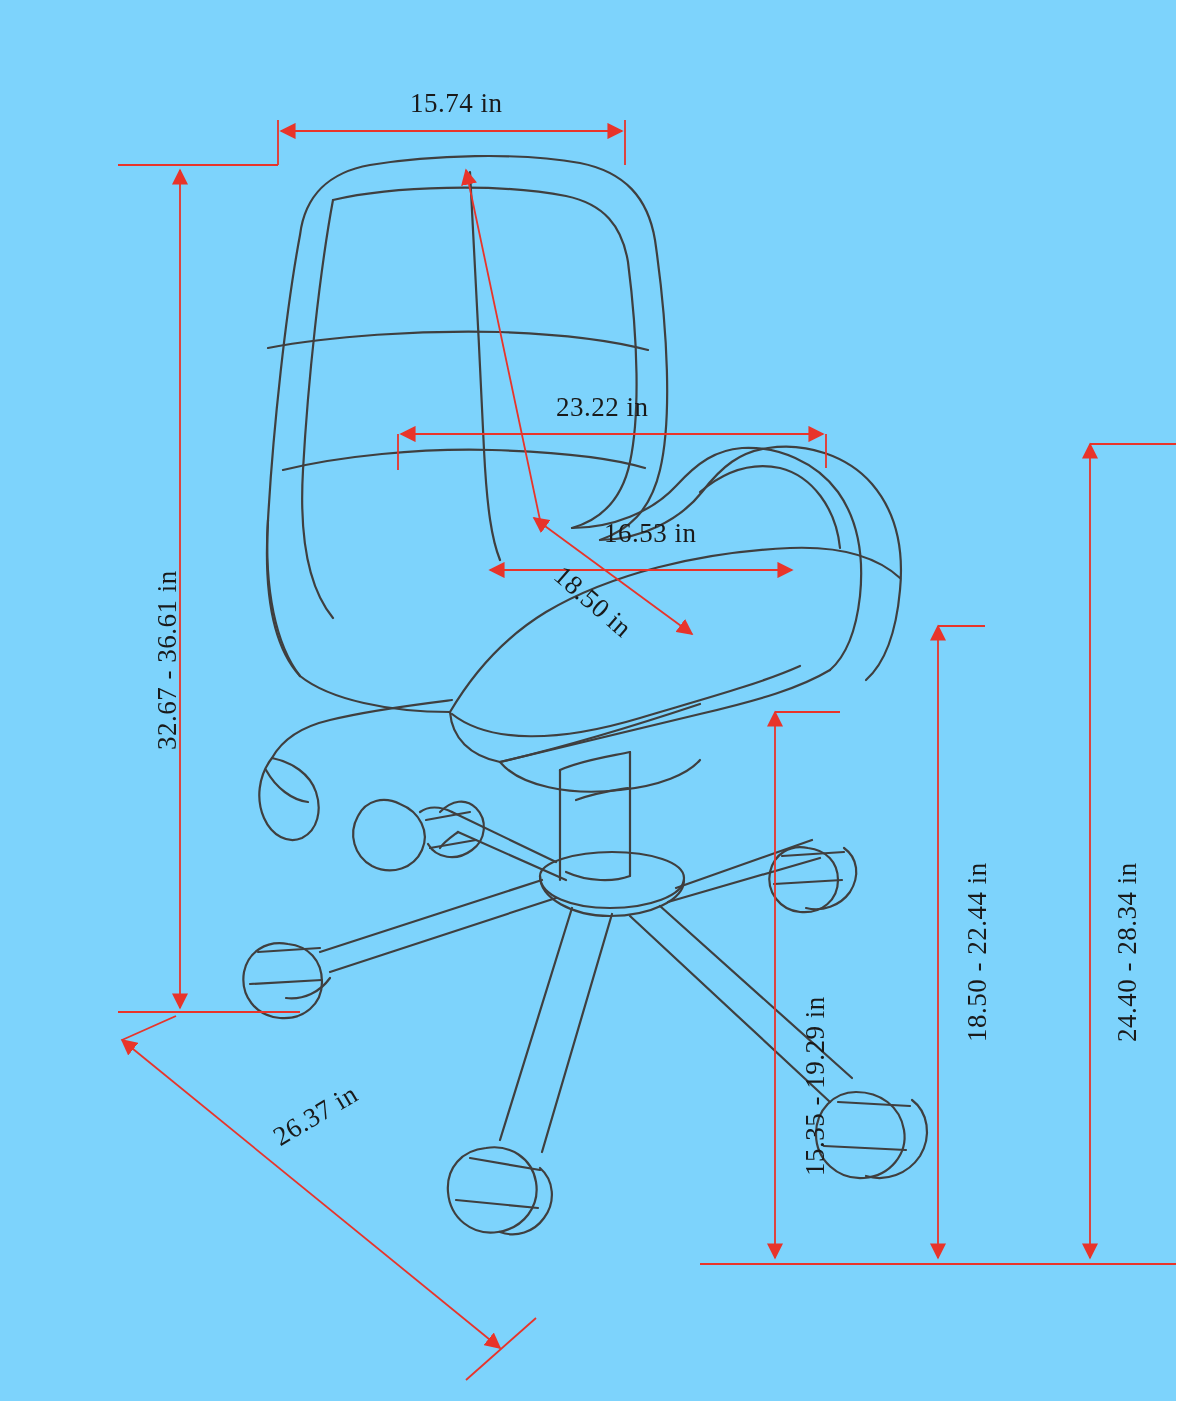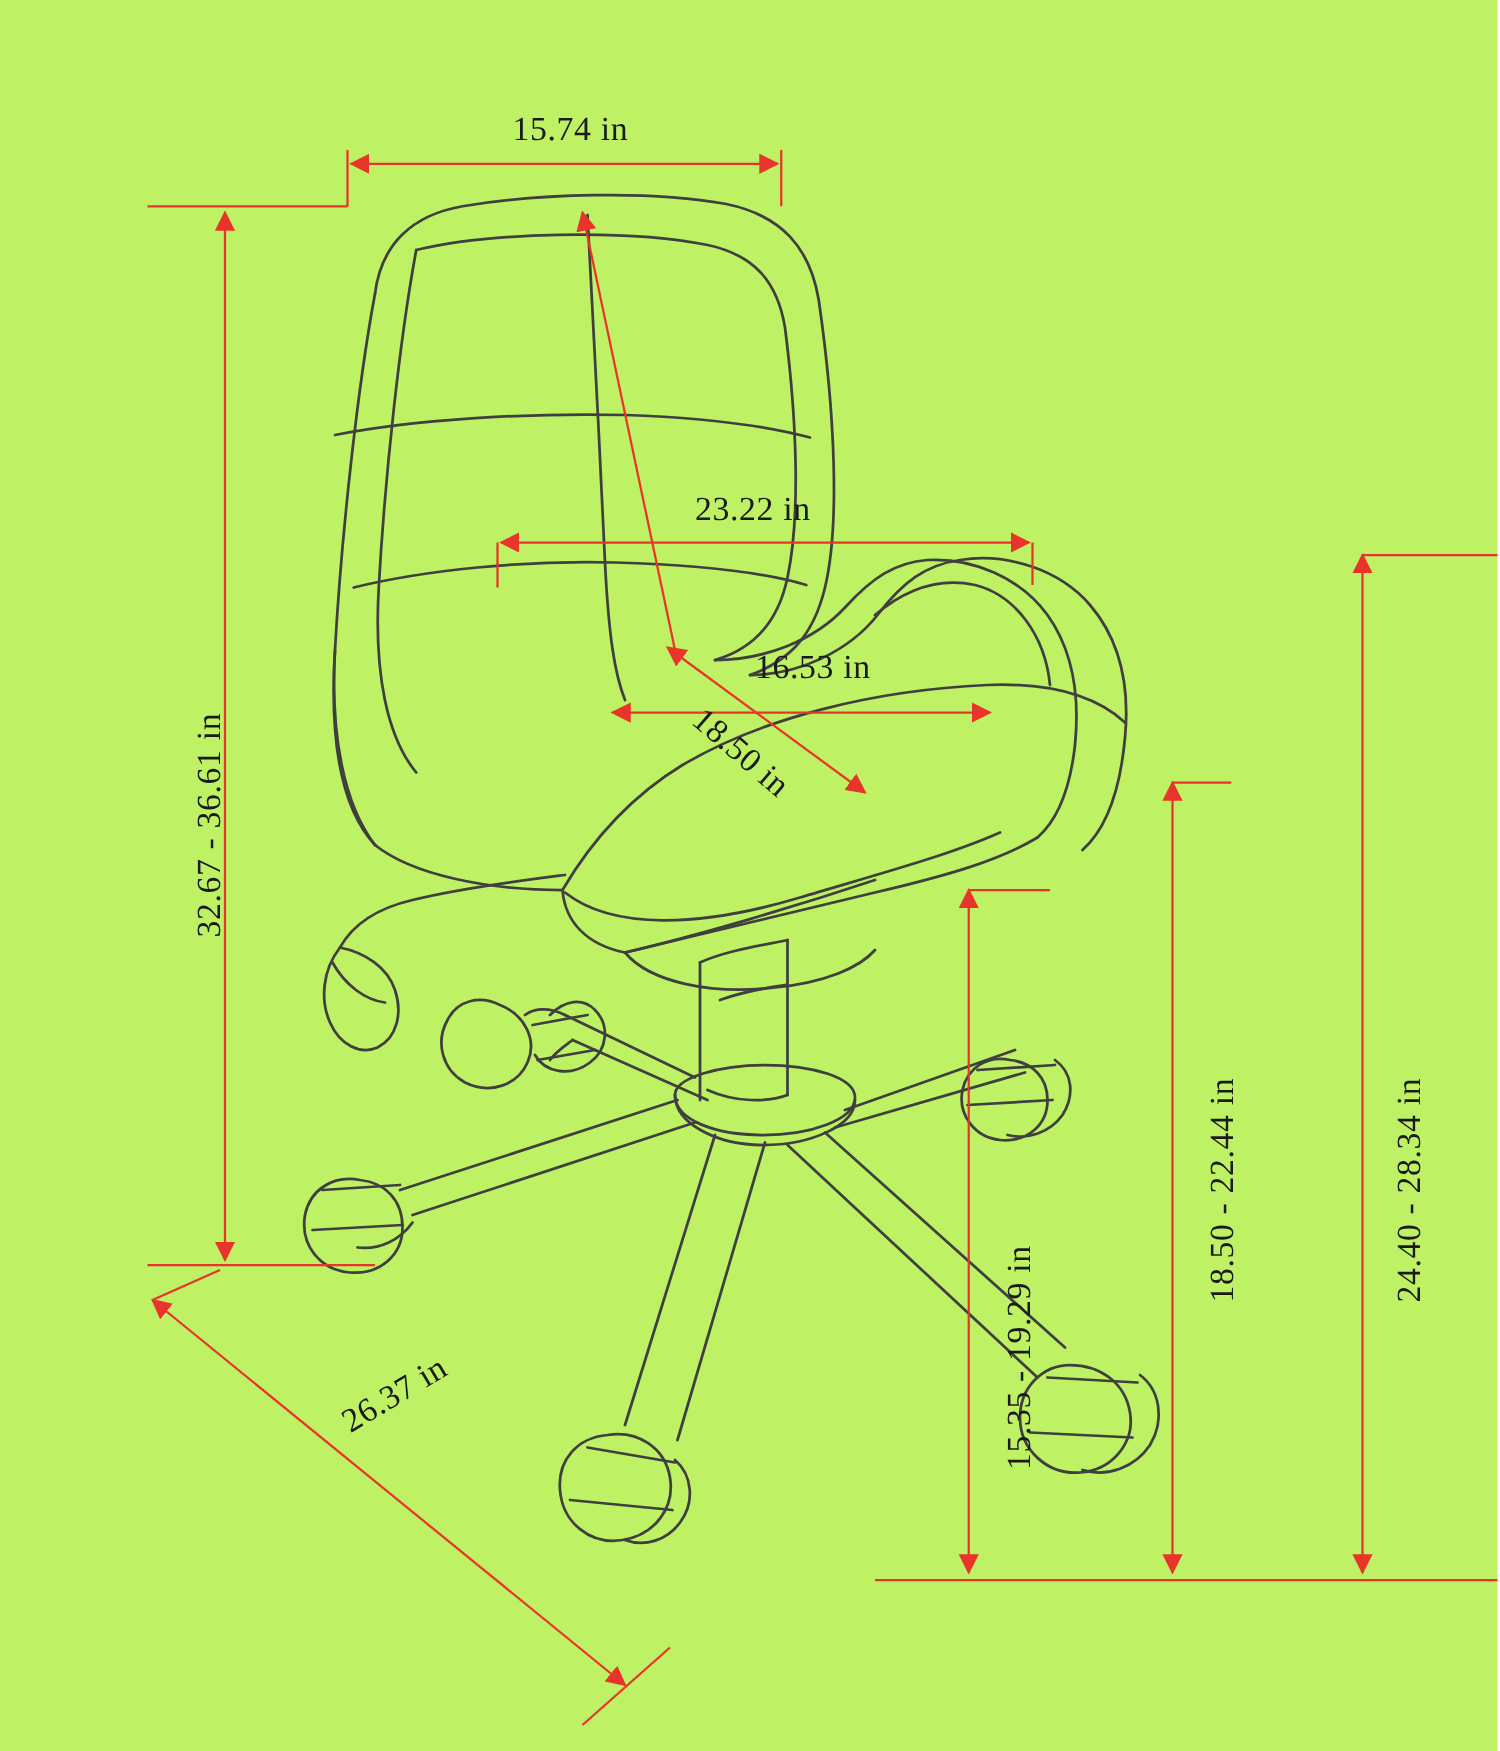--- a/index.html
+++ b/index.html
@@ -7,23 +7,22 @@
     padding: 0;
     background: #ffffff;
   }
   body {
     font-family: "Liberation Serif", serif;
   }
   #stage {
     position: relative;
     width: 1176px;
     height: 1401px;
-    background: #bef264;
+    background: #7dd3fc;
     overflow: hidden;
-    padding-left: 22px;
   }
   #stage svg {
     position: absolute;
     top: 0;
     left: 0;
   }
   .dim-label {
     position: absolute;
     font-family: "Liberation Serif", serif;
     font-size: 27px;

